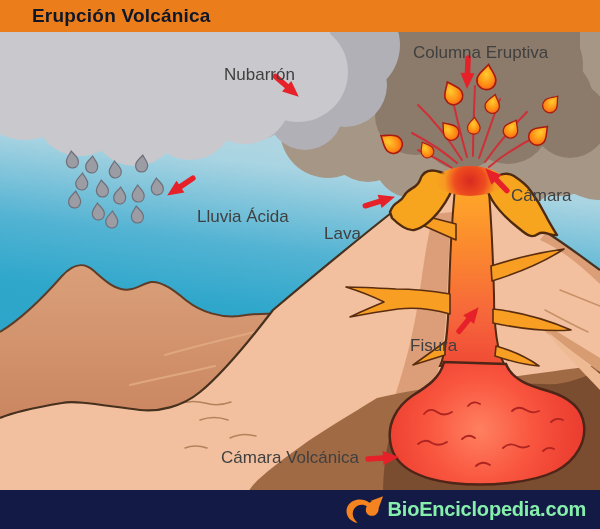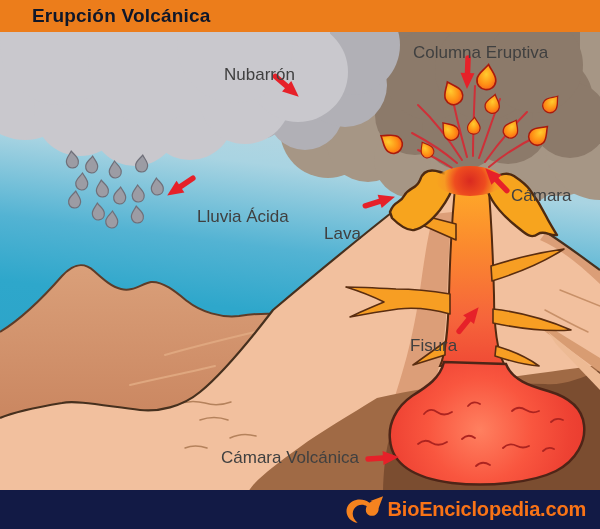--- a/index.html
+++ b/index.html
@@ -14,21 +14,21 @@
   }
   #header .title{
     margin-left:32px;font-size:19px;font-weight:bold;color:#0f172a;letter-spacing:.2px;
   }
   #footer{
     position:absolute;left:0;top:490px;width:600px;height:39px;
     background:#121A45;display:flex;align-items:center;justify-content:flex-end;z-index:5;
   }
   #footer .brand{display:flex;align-items:center;margin-right:14px;gap:4px;}
   #footer .site{
-    font-size:20px;font-weight:bold;color:#f97316;letter-spacing:-0.2px;
+    font-size:20px;font-weight:bold;color:#86efac;letter-spacing:-0.2px;
   }
   .label{
     position:absolute;font-size:17px;font-weight:normal;color:#404040;
     white-space:nowrap;z-index:4;
   }
   .lbl-columna{left:413px;top:43px;}
   .lbl-nubarron{left:198px;top:65px;padding-left:26px;}
   .lbl-lluvia{left:197px;top:169px;margin-top:38px;}
   .lbl-lava{left:324px;top:200px;margin-top:24px;}
   .lbl-crater{left:511px;top:186px;}

